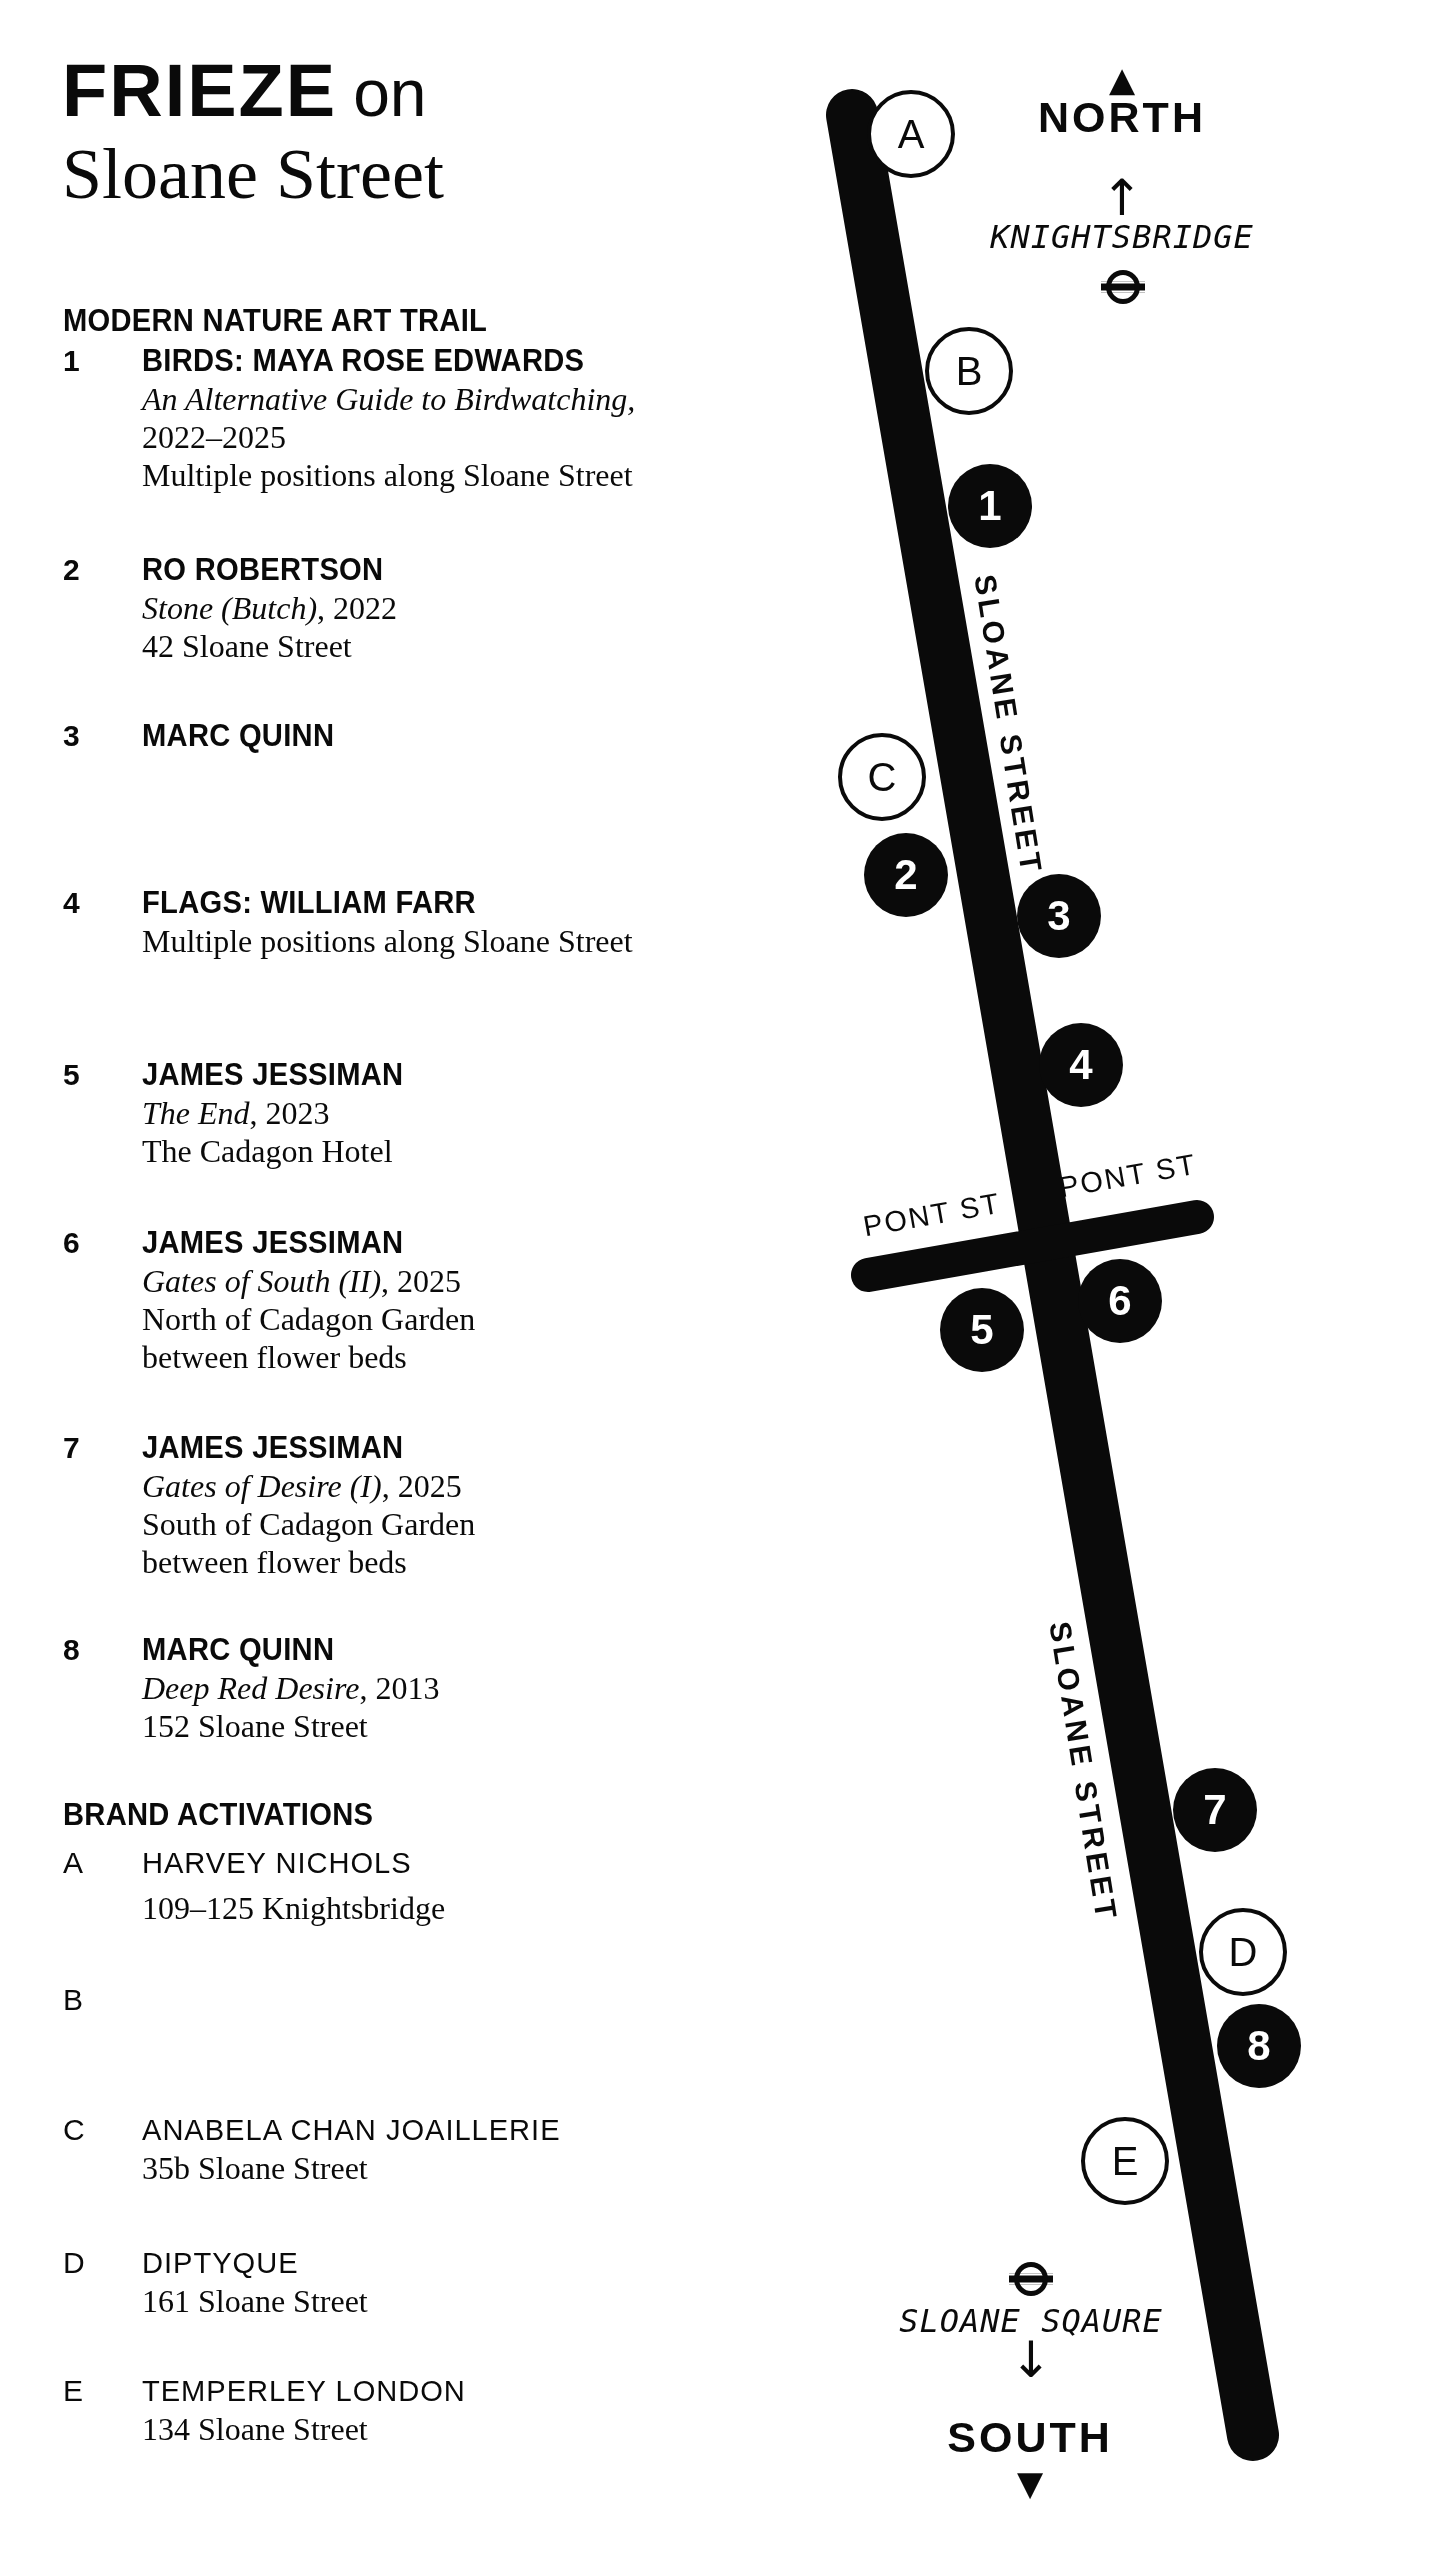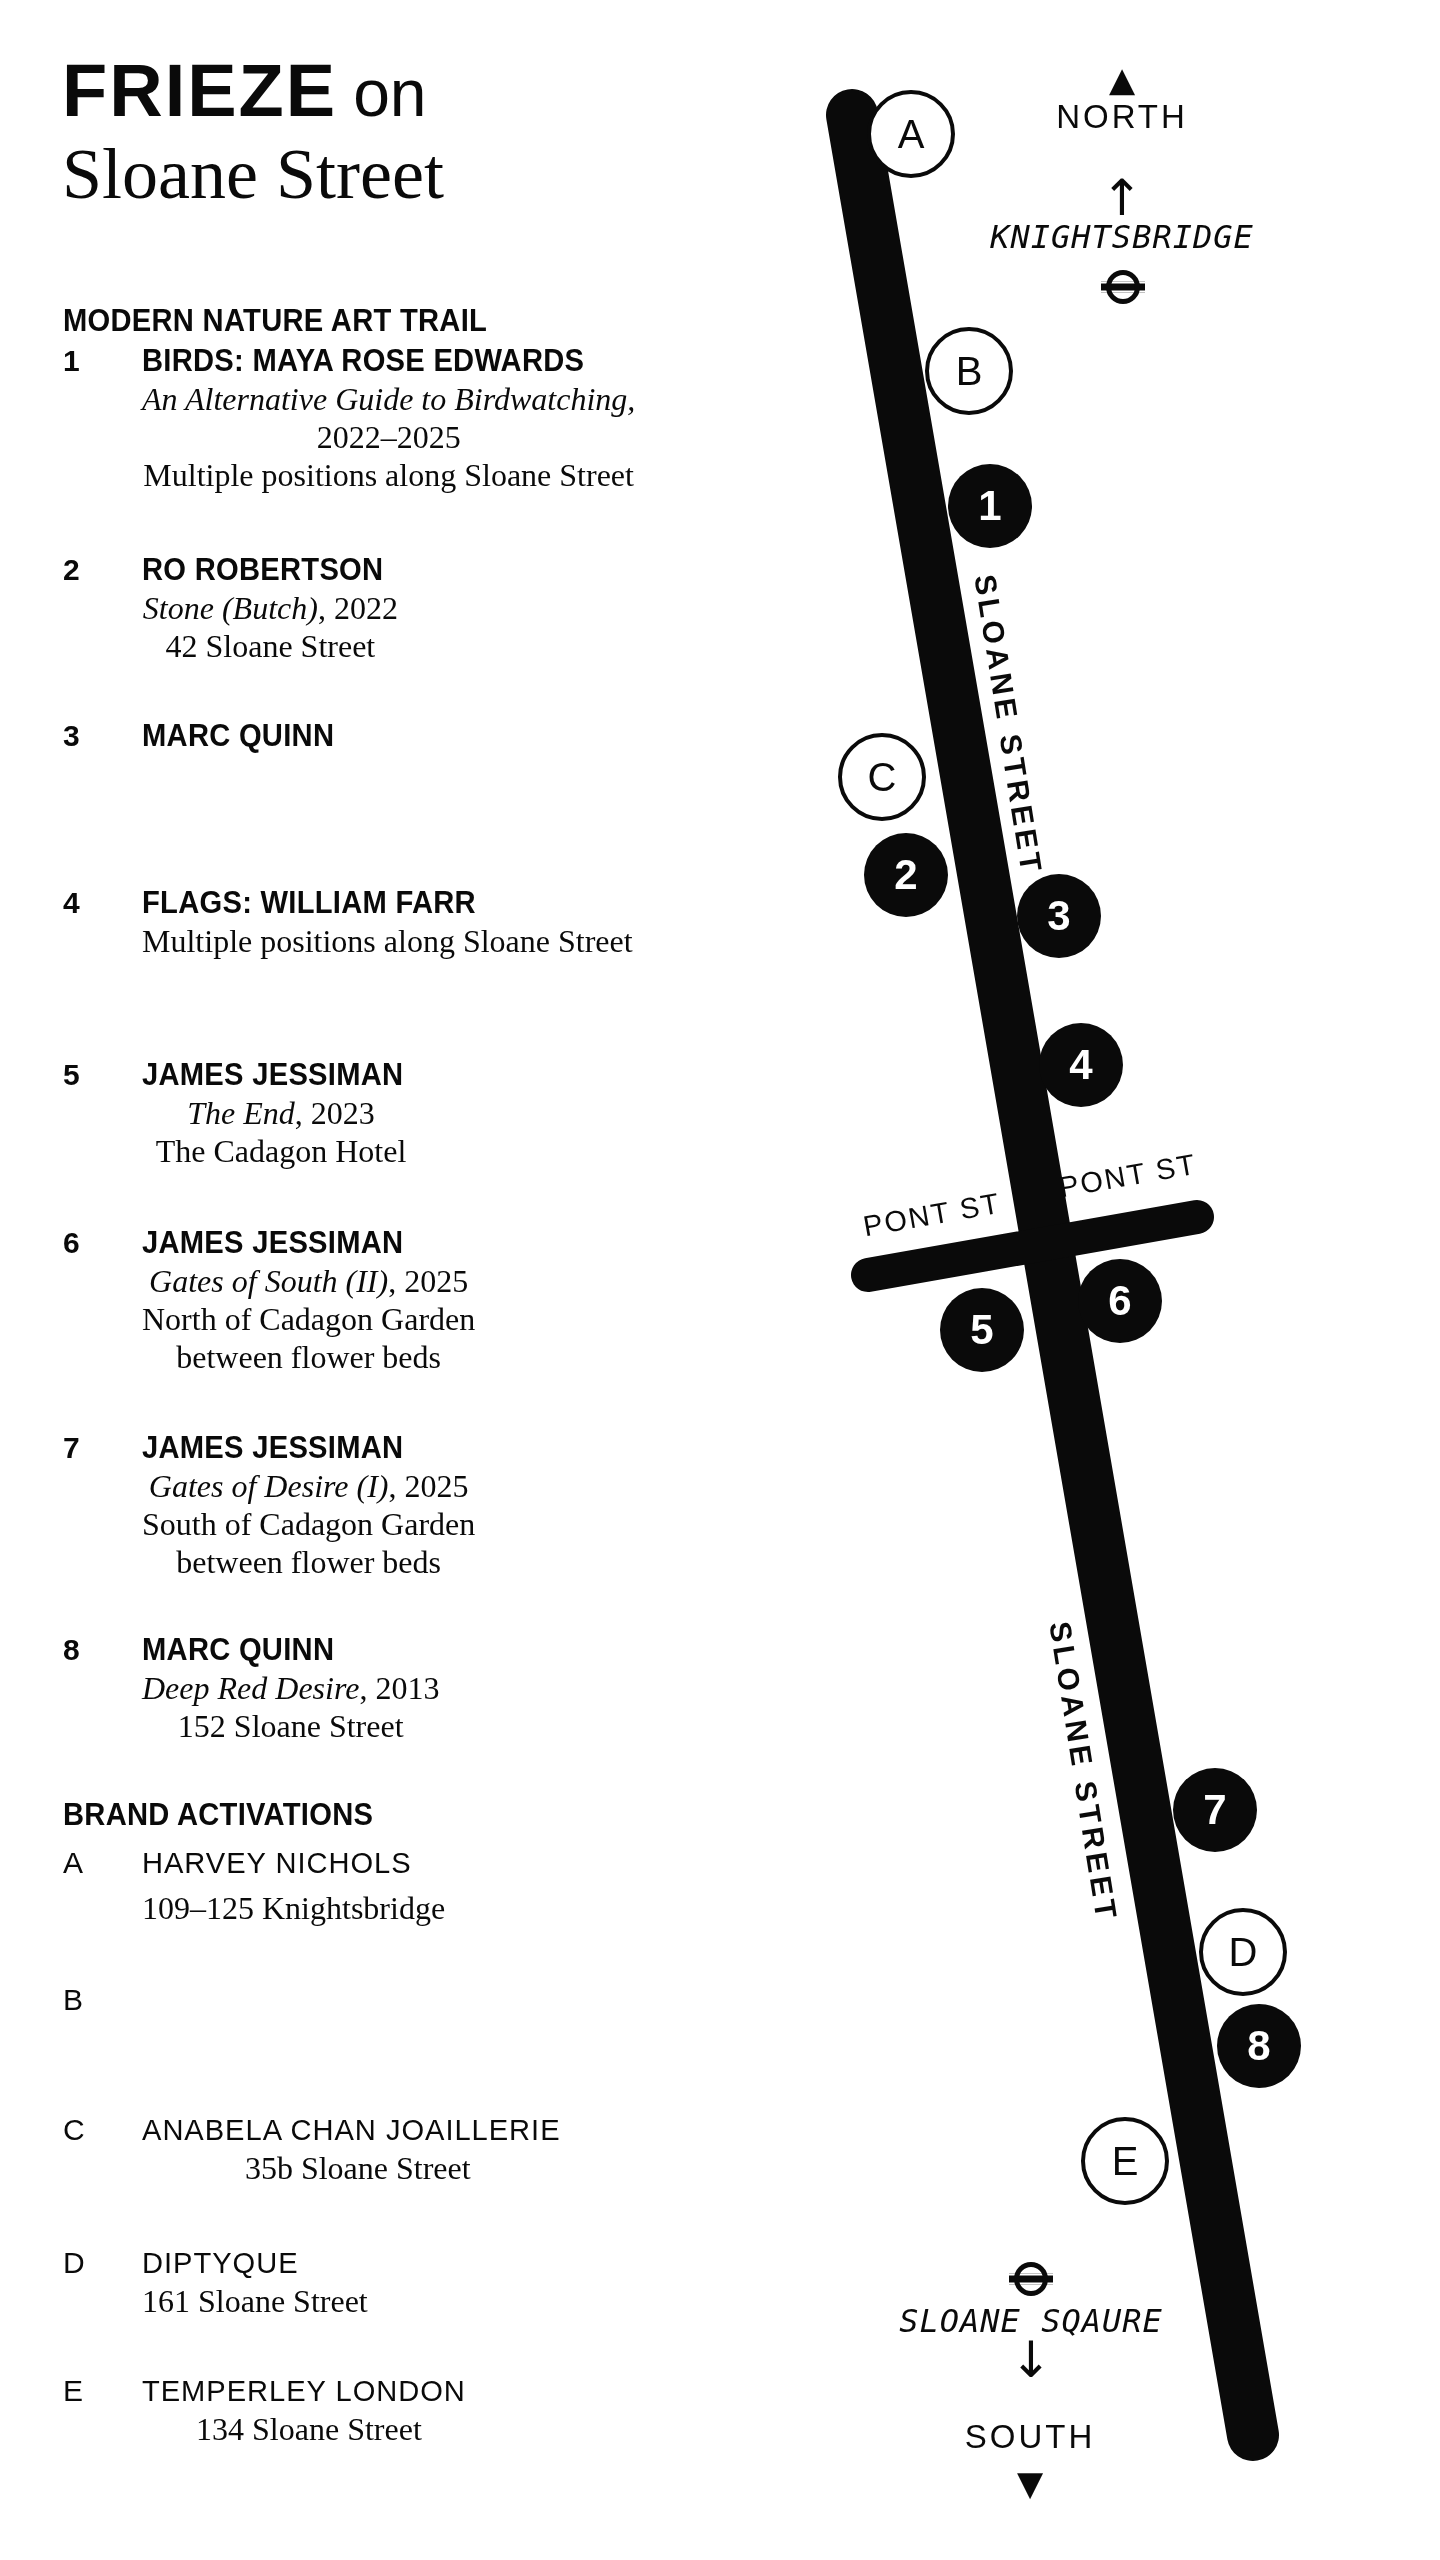--- a/index.html
+++ b/index.html
@@ -16,30 +16,30 @@
               letter-spacing:.3px;white-space:nowrap;transform:scaleX(.94);transform-origin:0 50%;}
   .l-item{position:absolute;left:63px;white-space:nowrap;}
   .l-item .mark{position:absolute;left:0;top:0;font-size:30px;line-height:38px;}
   .t-mark{font-weight:700;}
   .b-mark{font-weight:400;}
   .l-body{margin-left:79px;}
   .t-name{font-weight:700;font-size:31px;line-height:38px;letter-spacing:.3px;
           transform:scaleX(.94);transform-origin:0 50%;}
   .b-name{font-weight:400;font-size:30px;line-height:38px;letter-spacing:1px;
           transform:scaleX(.97);transform-origin:0 50%;}
-  .d-line{font-family:"Liberation Serif",serif;font-size:32px;line-height:38px;text-align:center;}
+  .d-line{font-family:"Liberation Serif",serif;font-size:32px;line-height:38px;}
   .d-line .it{font-style:italic;}
   
   #map-svg{position:absolute;left:0;top:0;pointer-events:none;}
   .marker{position:absolute;transform:translate(-50%,-50%);border-radius:50%;
           display:flex;align-items:center;justify-content:center;box-sizing:border-box;}
   .t-marker{width:84px;height:84px;background:#0a0a0a;color:#fff;font-weight:700;font-size:42px;}
   .b-marker{width:88px;height:88px;background:#fff;border:4px solid #0a0a0a;font-size:40px;}
   .ctr{position:absolute;transform:translate(-50%,-50%);white-space:nowrap;text-align:center;}
-  .compass{font-weight:400;font-size:33px;letter-spacing:3px;}
+  .compass{font-weight:700;font-size:43px;letter-spacing:3px;}
   .station{font-family:"DejaVu Sans Mono",monospace;font-size:32px;letter-spacing:1px;font-style:italic;}
   .tri{font-family:"DejaVu Sans",sans-serif;font-size:34px;}
   .thin-arrow{font-family:"DejaVu Sans",sans-serif;font-size:50px;font-weight:400;}
   .street-label{position:absolute;transform:translate(-50%,-50%) rotate(81deg);
                 font-weight:700;font-size:30px;letter-spacing:4px;white-space:nowrap;}
   .pont-label{position:absolute;transform:translate(-50%,-50%) rotate(-10deg);
               font-size:29px;letter-spacing:2px;white-space:nowrap;}
   .roundel{position:absolute;width:44px;height:32px;transform:translate(-50%,-50%);}
   .roundel .ring{position:absolute;left:50%;top:50%;width:24px;height:24px;border:5px solid #0a0a0a;
                  border-radius:50%;transform:translate(-50%,-50%);box-sizing:content-box;}

